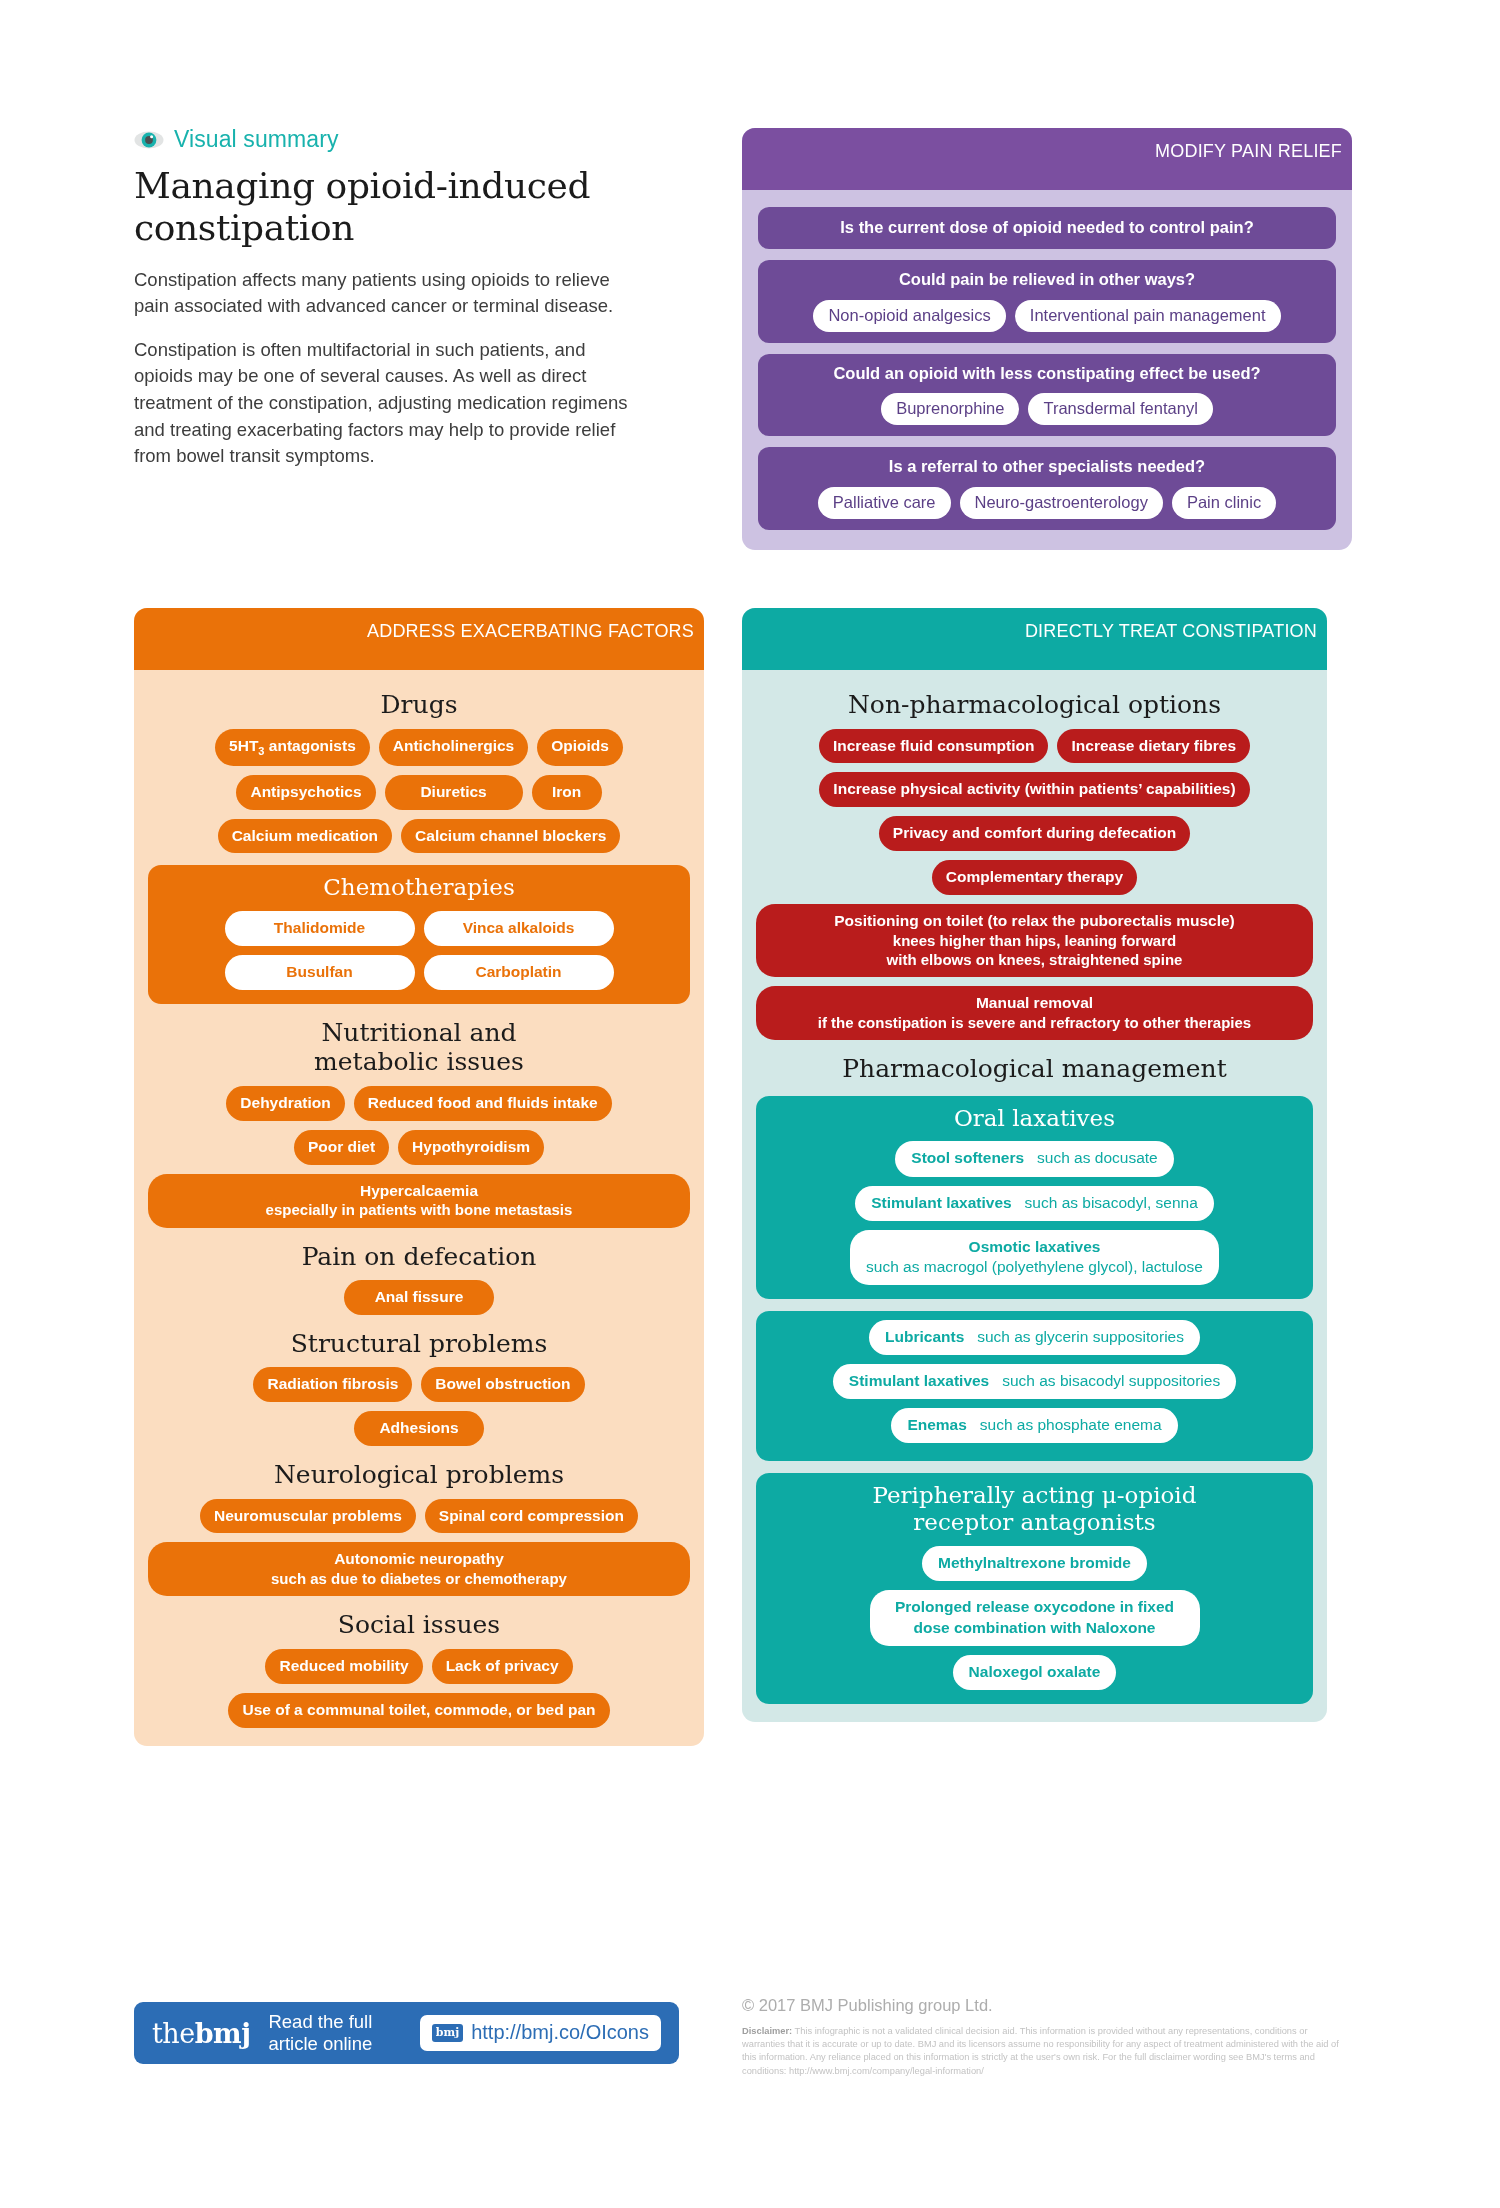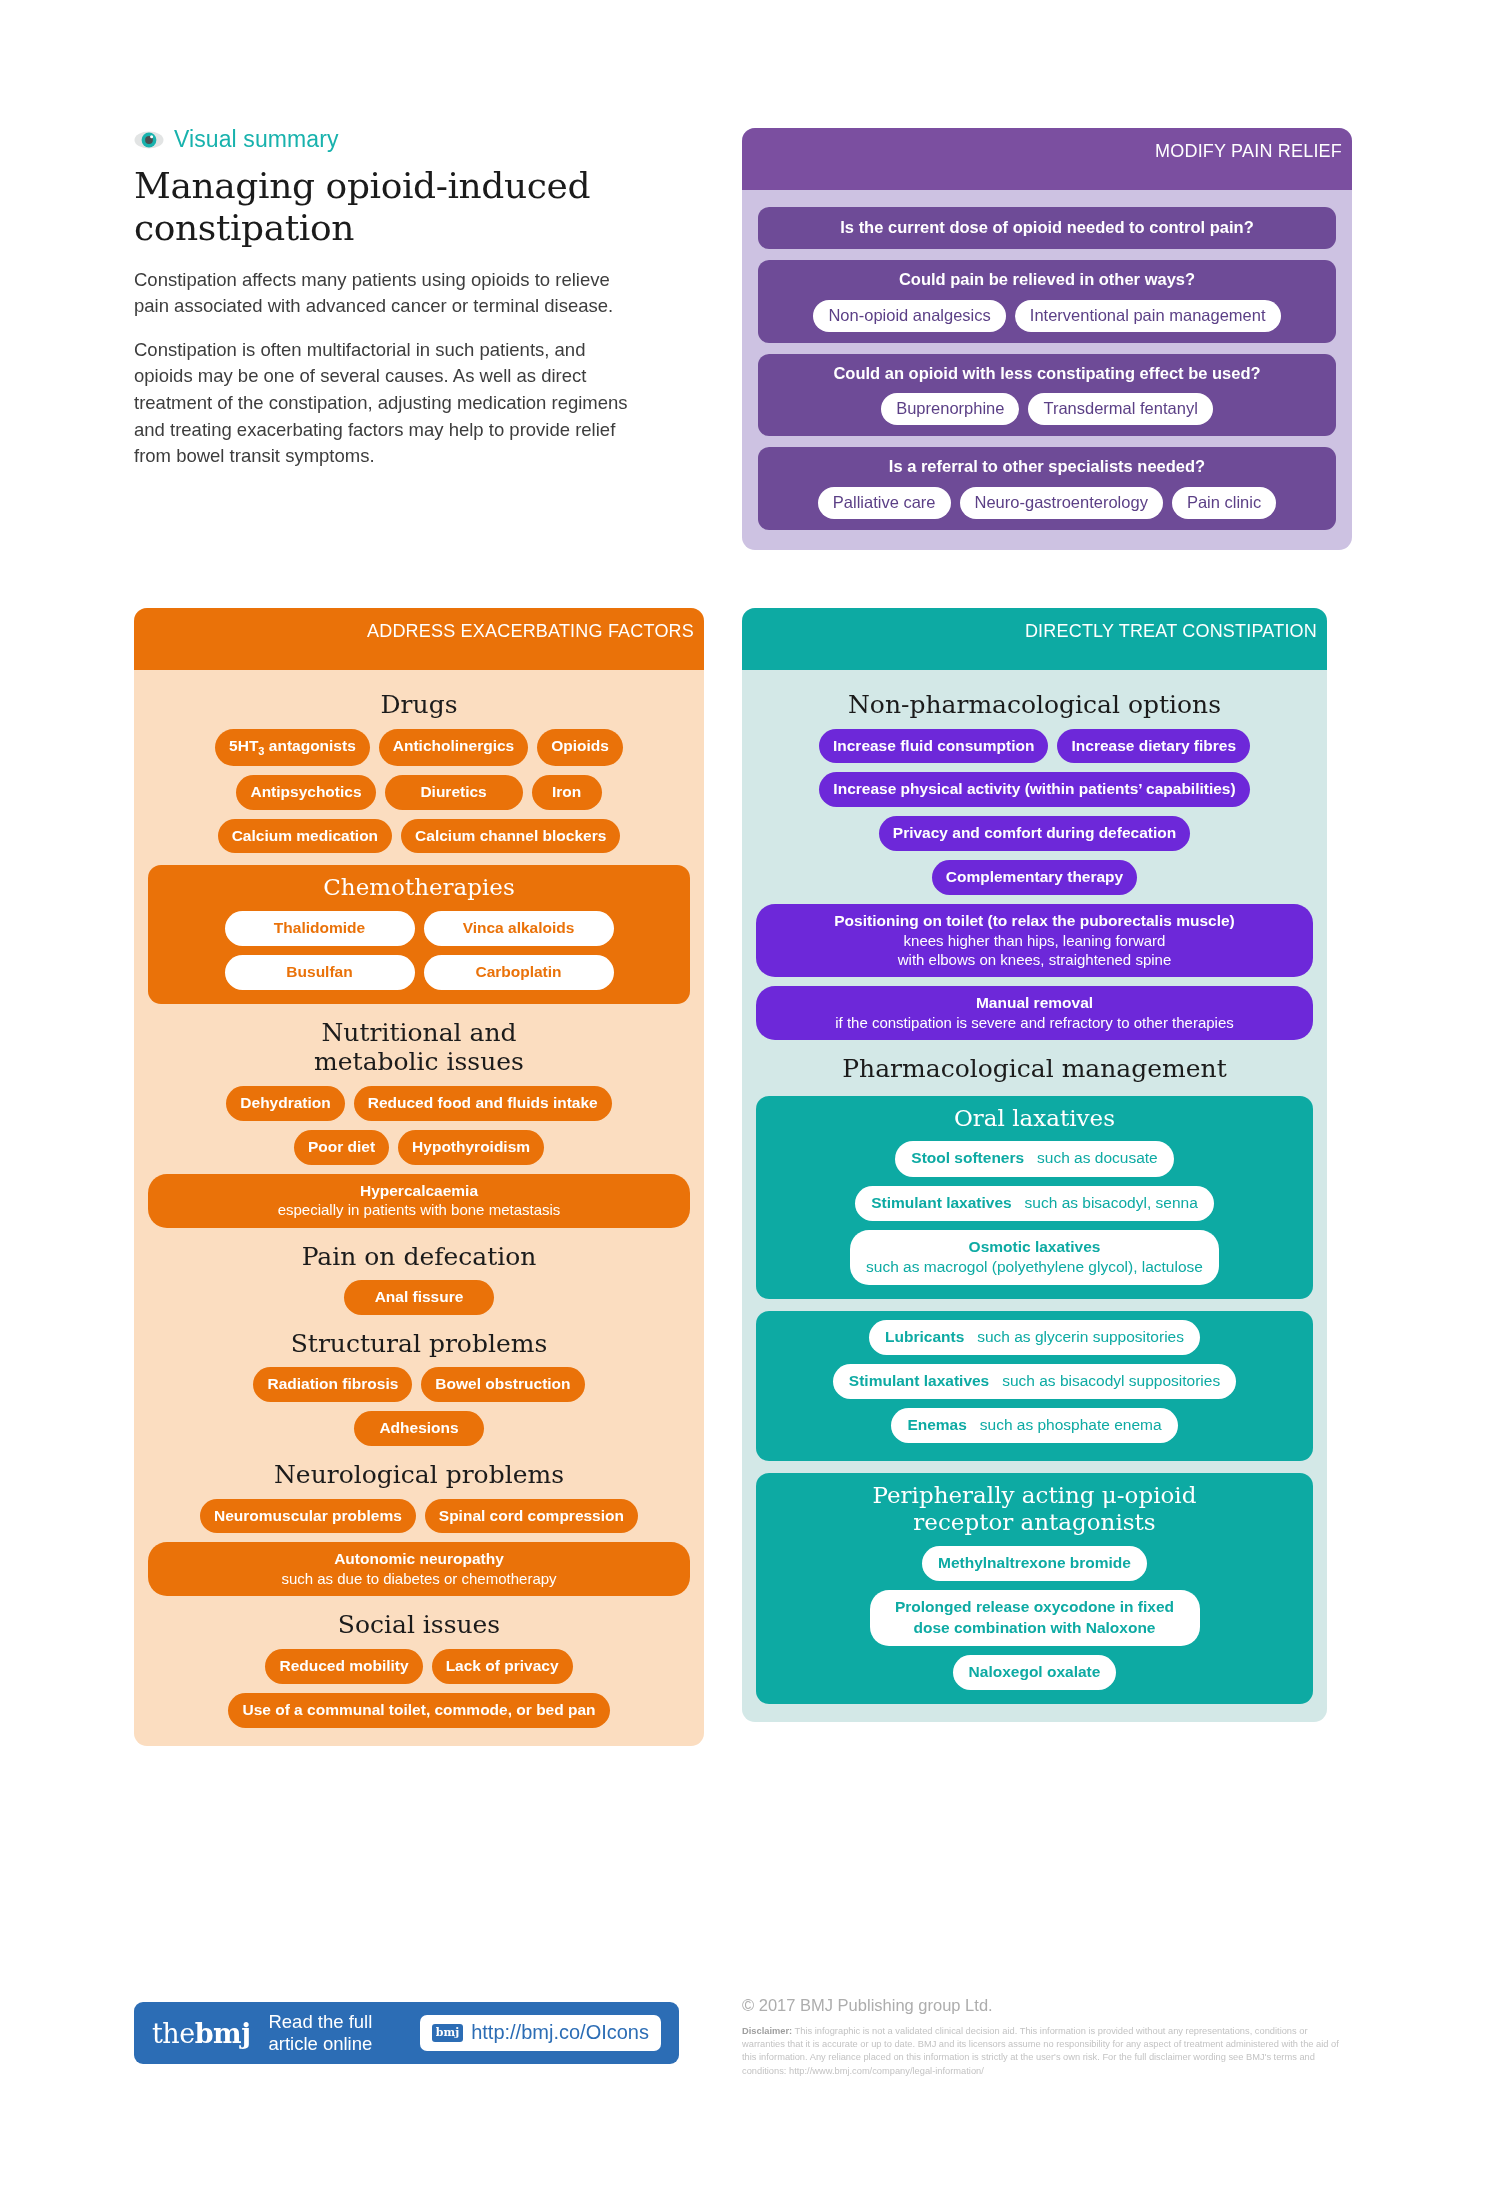--- a/index.html
+++ b/index.html
@@ -87,23 +87,23 @@
   .row {
     display: flex; justify-content: center; flex-wrap: wrap;
     gap: 9px; margin-bottom: 9px;
   }
 
   .pill {
     border-radius: 19px; padding: 7px 14px 8px;
     font-size: 15.5px; font-weight: bold; color: #fff;
     text-align: center; line-height: 1.28;
   }
-  .pill .sub { display: block; font-weight: 400; font-size: 15px; }
+  .pill .sub { display: block; font-weight: 700; font-size: 15px; }
   .pill-orange { background: #ea7209; }
-  .pill-teal   { background: #6d28d9; }
+  .pill-teal   { background: #b91c1c; }
 
   
   .subbox { border-radius: 13px; padding: 9px 13px 14px; margin: 12px 0 6px; }
   .subbox-orange { background: #ea7209; }
   .subbox-teal   { background: #0daaa3; }
   .subbox-title {
     font-family: "DejaVu Serif", "Liberation Serif", serif;
     font-size: 23px; color: #fff; text-align: center;
     font-weight: 400; margin-bottom: 10px; line-height: 1.17;
   }

